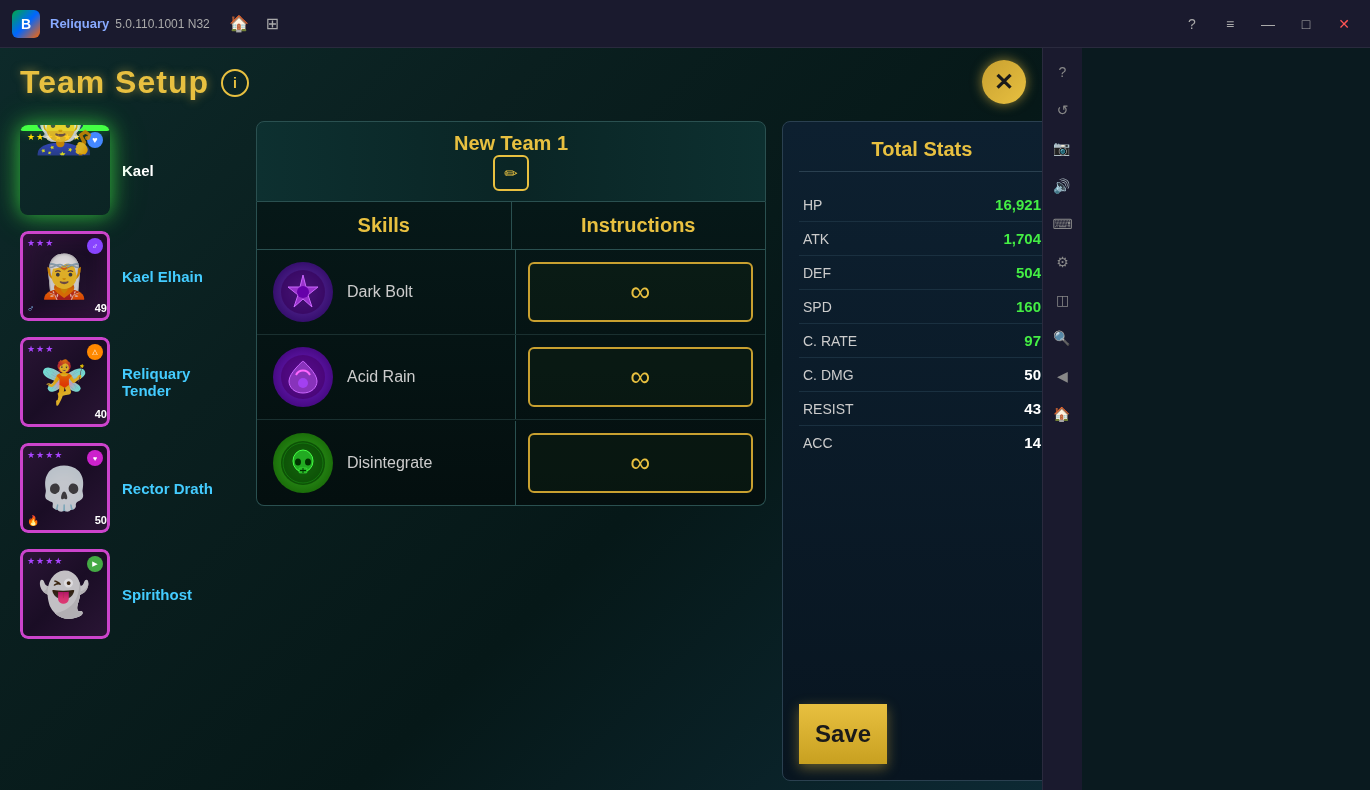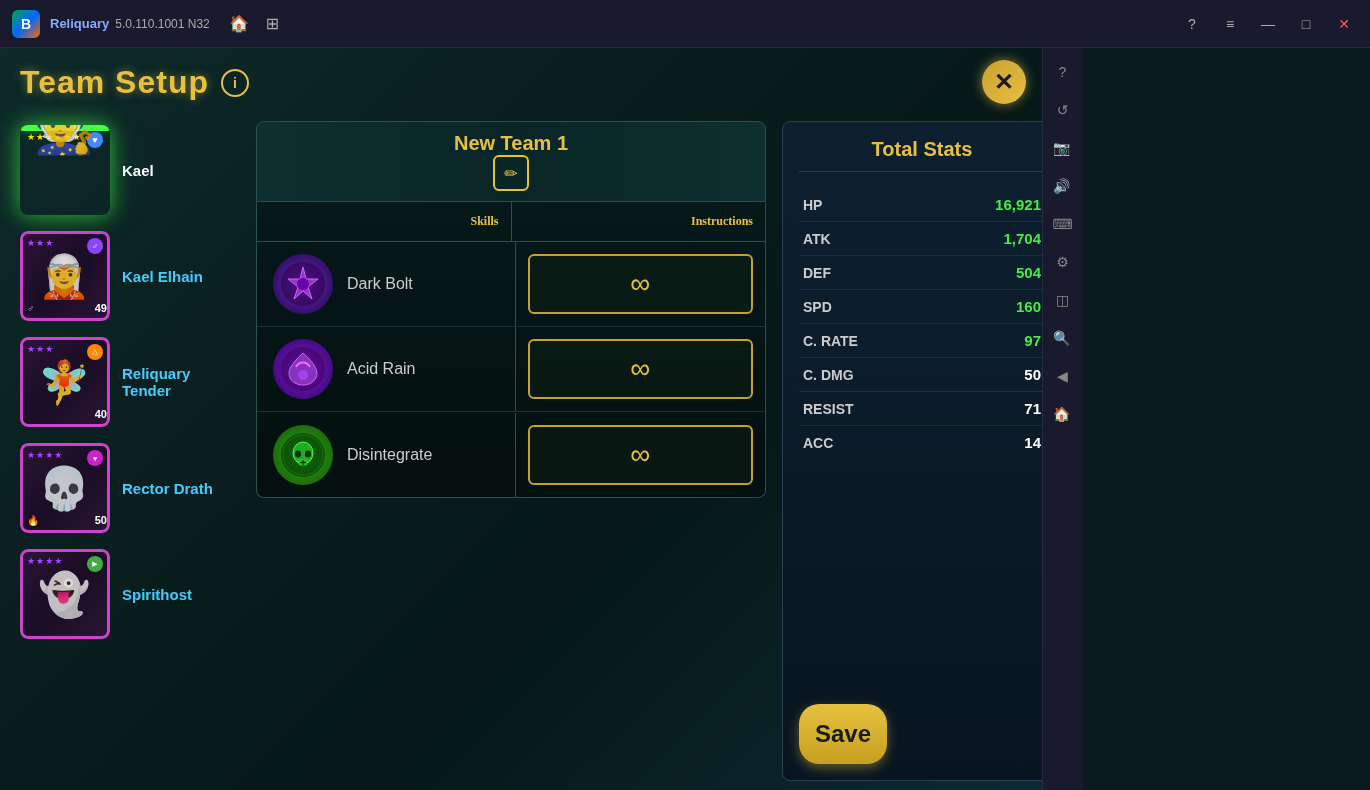--- a/index.html
+++ b/index.html
@@ -346,26 +346,25 @@
       border: 1px solid #2a5050;
       border-top: none;
       border-radius: 0 0 8px 8px;
     }
     .skills-header {
       display: flex;
       border-bottom: 1px solid #2a5050;
     }
     .skills-col-header {
       flex: 1;
-      text-align: right;
+      text-align: center;
       padding: 12px;
-      font-size: 12px;
+      font-size: 20px;
       color: #e8c040;
       font-weight: bold;
-      font-family: Liberation Serif, serif;
     }
     .skills-col-header:first-child {
       border-right: 1px solid #2a5050;
     }
     .skill-row {
       display: flex;
       align-items: center;
       border-bottom: 1px solid #1a3030;
       min-height: 85px;
       justify-content: flex-end;
@@ -463,33 +462,33 @@
       display: flex;
       justify-content: space-between;
       align-items: center;
       padding: 8px 4px;
       border-bottom: 1px solid #1a3040;
     }
     .stat-row:last-of-type { border-bottom: none; }
     .stat-label {
       font-size: 14px;
       color: #cccccc;
-      font-weight: bold;
+      font-weight: normal;
     }
     .stat-value {
       font-size: 15px;
       font-weight: bold;
     }
     .stat-value.green { color: #44ee44; }
     .stat-value.white { color: #ffffff; }
     .save-button {
       margin-top: auto;
       padding: 16px;
       background: linear-gradient(180deg, #e8c040, #c8a020);
-      border-radius: 20px;
+      border-radius: 0;
       text-align: center;
       font-size: 24px;
       font-weight: bold;
       color: #1a1a1a;
       cursor: pointer;
       box-shadow: 0 4px 12px rgba(232,192,64,0.4);
       border: none;
     }
 
     
@@ -751,21 +750,21 @@
             <span class="stat-value green">97</span>
           </div>
 
           <div class="stat-row">
             <span class="stat-label">C. DMG</span>
             <span class="stat-value white">50</span>
           </div>
 
           <div class="stat-row">
             <span class="stat-label">RESIST</span>
-            <span class="stat-value white">71</span>
+            <span class="stat-value white">43</span>
           </div>
 
           <div class="stat-row">
             <span class="stat-label">ACC</span>
             <span class="stat-value white">14</span>
           </div>
         </div>
 
         <div style="margin-top: 20px;">
           <button class="save-button">Save</button>

